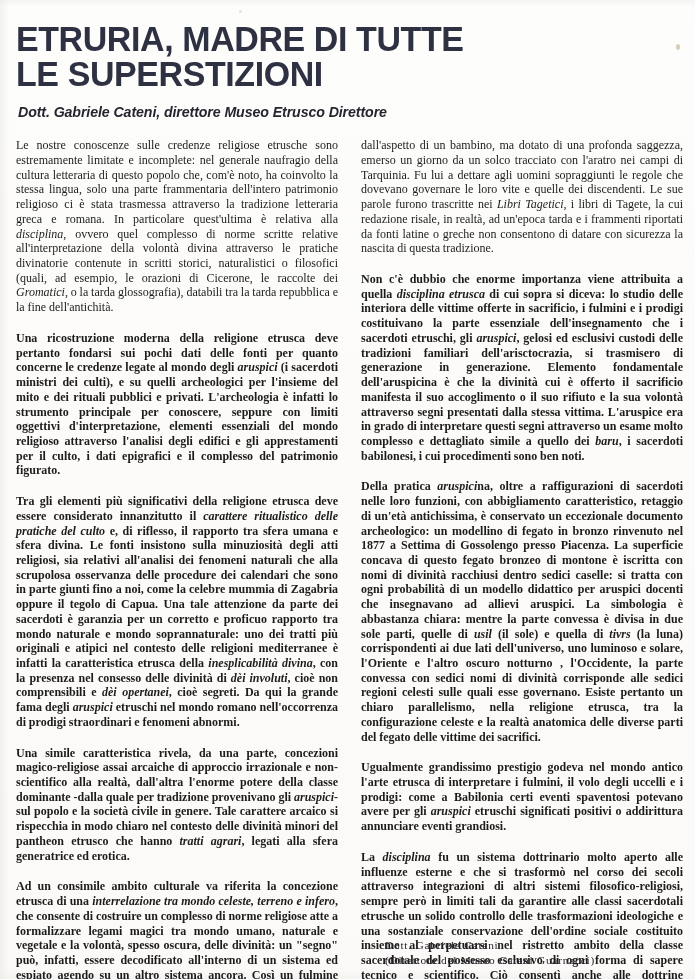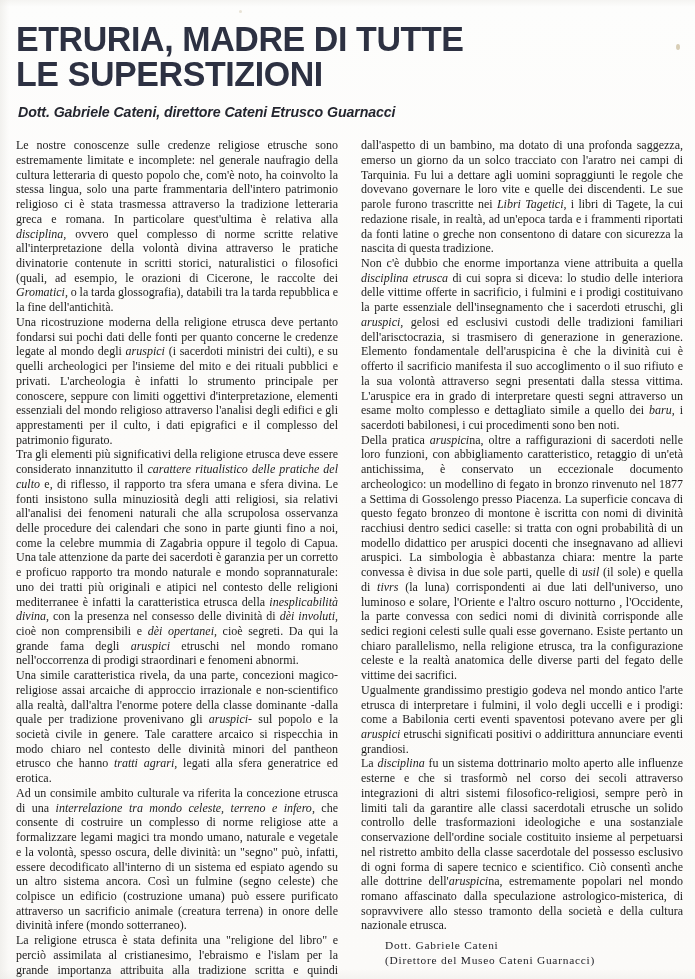--- a/index.html
+++ b/index.html
@@ -100,21 +100,21 @@
     margin: 0;
     text-align: justify;
     text-justify: inter-word;
     font-size: 12px;
     line-height: 14.72px;
     color: #1c1c1c;
     hyphens: manual;
     -webkit-hyphens: manual;
     word-spacing: -0.15px;
   }
-  .col p + p { margin-top: 0; }
+  .col p + p { margin-top: 16px; font-weight: bold; }
 
   .col p i, .col p em {
     font-style: italic;
   }
 
   
   .signature {
     position: absolute;
     right: 10px;
     bottom: 12px;
@@ -136,21 +136,21 @@
   <div class="scan-edge-left"></div>
   <div class="scan-edge-bottom"></div>
   <div class="speck" style="left:676px;top:44px;width:4px;height:6px;"></div>
   <div class="speck" style="left:239px;top:10px;width:3px;height:3px;opacity:.3;"></div>
 
   <div class="content">
 
     <h1 class="headline">ETRURIA, MADRE DI TUTTE
 LE SUPERSTIZIONI</h1>
 
-    <div class="byline">Dott. Gabriele Cateni, direttore Cateni Etrusco Guarnacci</div>
+    <div class="byline">Dott. Gabriele Cateni, direttore Museo Etrusco Direttore</div>
 
     <div class="columns">
       <div class="col" id="col-left">
           <p>Le nostre conoscenze sulle credenze religiose etrusche sono estremamente limitate e incomplete: nel generale naufragio della cultura letteraria di questo popolo che, com'è noto, ha coinvolto la stessa lingua, solo una parte frammentaria dell'intero patrimonio religioso ci è stata trasmessa attraverso la tradizione letteraria greca e romana. In particolare quest'ultima è relativa alla <i>disciplina</i>, ovvero quel complesso di norme scritte relative all'interpretazione della volontà divina attraverso le pratiche divinatorie contenute in scritti storici, naturalistici o filosofici (quali, ad esempio, le orazioni di Cicerone, le raccolte dei <i>Gromatici</i>, o la tarda glossografia), databili tra la tarda repubblica e la fine dell'antichità.</p>
           <p>Una ricostruzione moderna della religione etrusca deve pertanto fondarsi sui pochi dati delle fonti per quanto concerne le credenze legate al mondo degli <i>aruspici</i> (i sacerdoti ministri dei culti), e su quelli archeologici per l'insieme del mito e dei rituali pubblici e privati. L'archeologia è infatti lo strumento principale per conoscere, seppure con limiti oggettivi d'interpretazione, elementi essenziali del mondo religioso attraverso l'analisi degli edifici e gli apprestamenti per il culto, i dati epigrafici e il complesso del patrimonio figurato.</p>
           <p>Tra gli elementi più significativi della religione etrusca deve essere considerato innanzitutto il <i>carattere ritualistico delle pratiche del culto</i> e, di riflesso, il rapporto tra sfera umana e sfera divina. Le fonti insistono sulla minuziosità degli atti religiosi, sia relativi all'analisi dei fenomeni naturali che alla scrupolosa osservanza delle procedure dei calendari che sono in parte giunti fino a noi, come la celebre mummia di Zagabria oppure il tegolo di Capua. Una tale attenzione da parte dei sacerdoti è garanzia per un corretto e proficuo rapporto tra mondo naturale e mondo soprannaturale: uno dei tratti più originali e atipici nel contesto delle religioni mediterranee è infatti la caratteristica etrusca della <i>inesplicabilità divina</i>, con la presenza nel consesso delle divinità di <i>dèi involuti</i>, cioè non comprensibili e <i>dèi opertanei</i>, cioè segreti. Da qui la grande fama degli <i>aruspici</i> etruschi nel mondo romano nell'occorrenza di prodigi straordinari e fenomeni abnormi.</p>
           <p>Una simile caratteristica rivela, da una parte, concezioni magico-religiose assai arcaiche di approccio irrazionale e non-scientifico alla realtà, dall'altra l'enorme potere della classe dominante -dalla quale per tradizione provenivano gli <i>aruspici</i>- sul popolo e la società civile in genere. Tale carattere arcaico si rispecchia in modo chiaro nel contesto delle divinità minori del pantheon etrusco che hanno <i>tratti agrari</i>, legati alla sfera generatrice ed erotica.</p>
           <p>Ad un consimile ambito culturale va riferita la concezione etrusca di una <i>interrelazione tra mondo celeste, terreno e infero</i>, che consente di costruire un complesso di norme religiose atte a formalizzare legami magici tra mondo umano, naturale e vegetale e la volontà, spesso oscura, delle divinità: un "segno" può, infatti, essere decodificato all'interno di un sistema ed espiato agendo su un altro sistema ancora. Così un fulmine (segno celeste) che colpisce un edificio (costruzione umana) può essere purificato attraverso un sacrificio animale (creatura terrena) in onore delle divinità infere (mondo sotterraneo).</p>
           <p>La religione etrusca è stata definita una "religione del libro" e perciò assimilata al cristianesimo, l'ebraismo e l'islam per la grande importanza attribuita alla tradizione scritta e quindi codificata.In particolare significativi punti di contatto si evidenziano con la tradizione ebraica alla luce del fatto che anche la storiografia etrusca -per quanto ci è dato di sapere - ha marcati caratteri religiosi. La stessa caratteristica di "religione rivelata", che nettamente si differenzia dalle religioni non orientali dell'antichità classica, si iscrive nel medesimo modello culturale: anche l'antica Etruria ha un suo profeta, quel prodigioso Tagete</p>
         </div>

